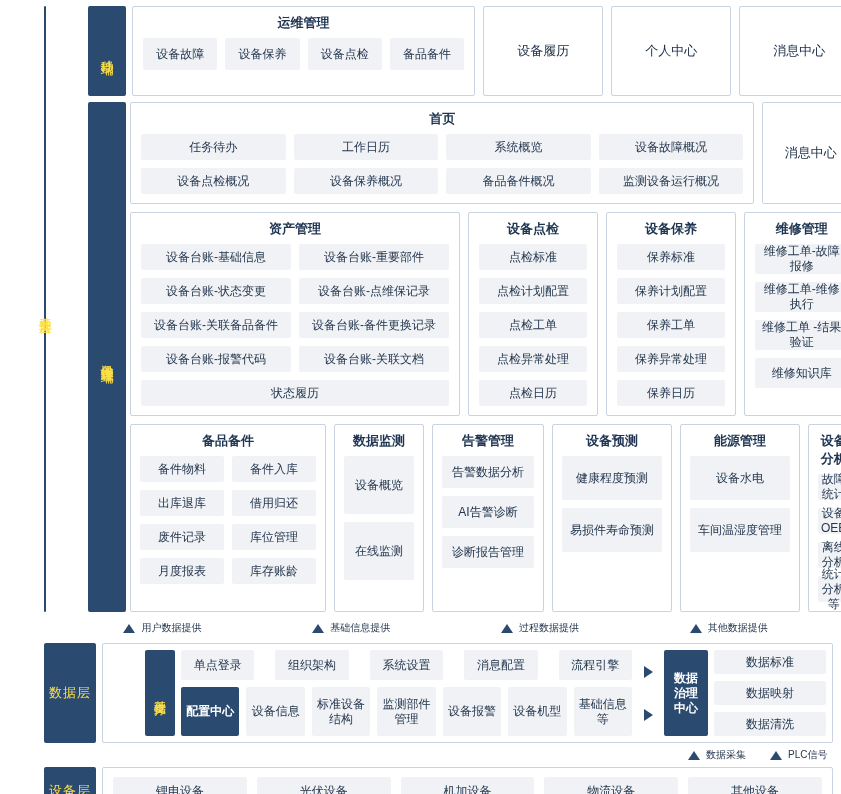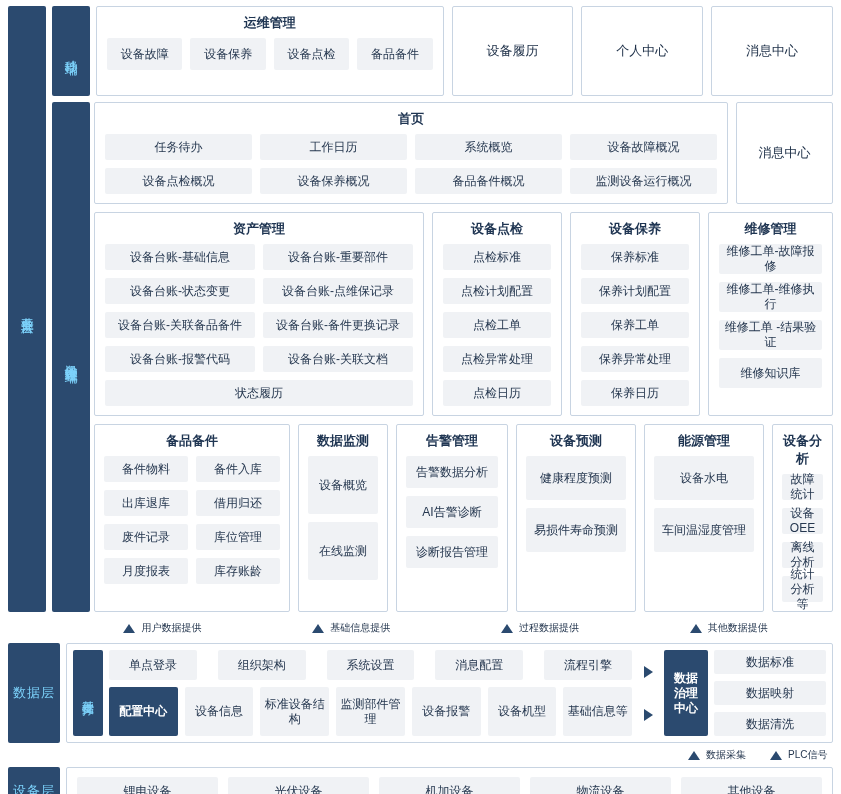--- a/index.html
+++ b/index.html
@@ -10,27 +10,28 @@
     font-family: "Liberation Sans", sans-serif;
     font-size: 12px;
     color: #20324a;
     -webkit-font-smoothing: antialiased;
   }
   .page { position: relative; width: 841px; height: 794px; padding: 6px 8px; }
 
   
   .side-label {
     background: #2b4a6f;
-    color: #7dd3fc;
+    color: #fde047;
     display: flex; align-items: center; justify-content: center;
     text-align: center;
     font-size: 13px;
     line-height: 1.35;
     letter-spacing: 1px;
     border-radius: 2px;
+    margin-left: 36px;
   }
   .outline {
     border: 1px solid #c8d4e2;
     background: #ffffff;
     border-radius: 2px;
   }
   .grp-title {
     text-align: center;
     font-weight: bold;
     font-size: 13px;

